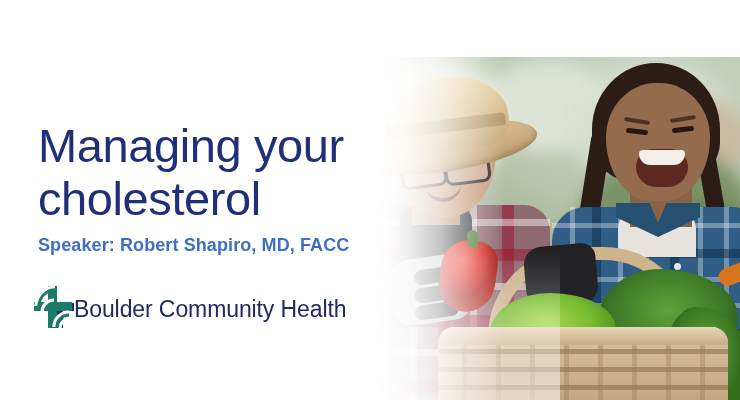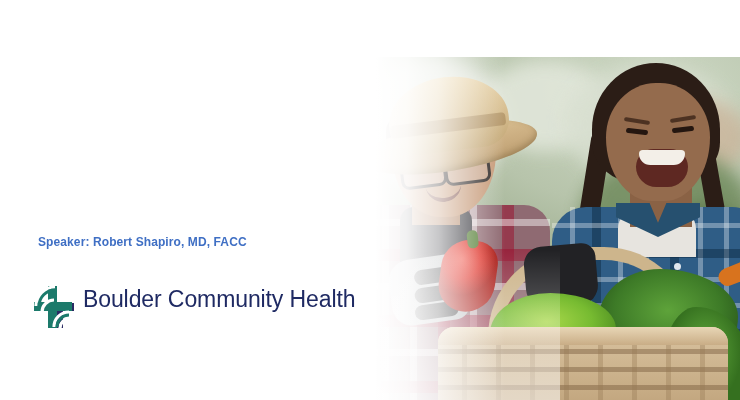--- a/index.html
+++ b/index.html
@@ -137,26 +137,26 @@
   .banner-text{color:#ffffff;font-size:21px;font-weight:bold;letter-spacing:1.6px;
     font-family:"Liberation Sans", sans-serif;white-space:nowrap;
     transform:scaleX(.96);}
 
   
   .left{position:absolute;left:0;top:57px;width:400px;height:343px;z-index:6;}
   .title{position:absolute;left:38px;top:62px;color:#1f2f7a;
     font-size:47px;line-height:53px;font-weight:300;letter-spacing:-0.4px;
     font-family:"Liberation Sans", sans-serif;white-space:nowrap;}
   .title .l2{display:block;}
-  .speaker{position:absolute;left:38px;top:178px;color:#3f6fc4;font-size:12px;
+  .speaker{position:absolute;left:38px;top:178px;color:#3f6fc4;font-size:18px;
     font-weight:bold;letter-spacing:.1px;white-space:nowrap;
     font-family:"Liberation Sans", sans-serif;}
 
   
-  .logo{position:absolute;left:34px;top:229px;display:flex;gap:9px;}
+  .logo{position:absolute;left:34px;top:229px;display:flex;align-items:center;}
   .logo-text{color:#1f2a63;font-size:23px;font-weight:300;letter-spacing:-0.1px;
     white-space:nowrap;font-family:"Liberation Sans", sans-serif;}
 </style>
 </head>
 <body>
 
 <div class="promo">
 
   <div class="photo">
     <div class="scene">
@@ -259,20 +259,24 @@
       <div class="weave-v" style="left:262px"></div>
       <div class="rim"></div>
     </div>
 
     <div class="photo-fade"></div>
     <div class="photo-fade-bottom"></div>
   </div>
 
 
   <div class="left">
+    <div class="title">
+      <span class="l1">Managing your</span>
+      <span class="l2">cholesterol</span>
+    </div>
 
     <div class="speaker">Speaker: Robert Shapiro, MD, FACC</div>
 
     <div class="logo">
       <span>
         <svg width="40" height="42" viewBox="0 0 40 42" aria-hidden="true">
 
           <path d="M21 17 H40 V25 H29 V42 H21 Z" fill="#2A2A63"></path>
 
           <path d="M14 0 H23 V16 H38 V25 H23 V42 H14 V25 H0 V16 H14 Z" fill="#1C7A6B"></path>

